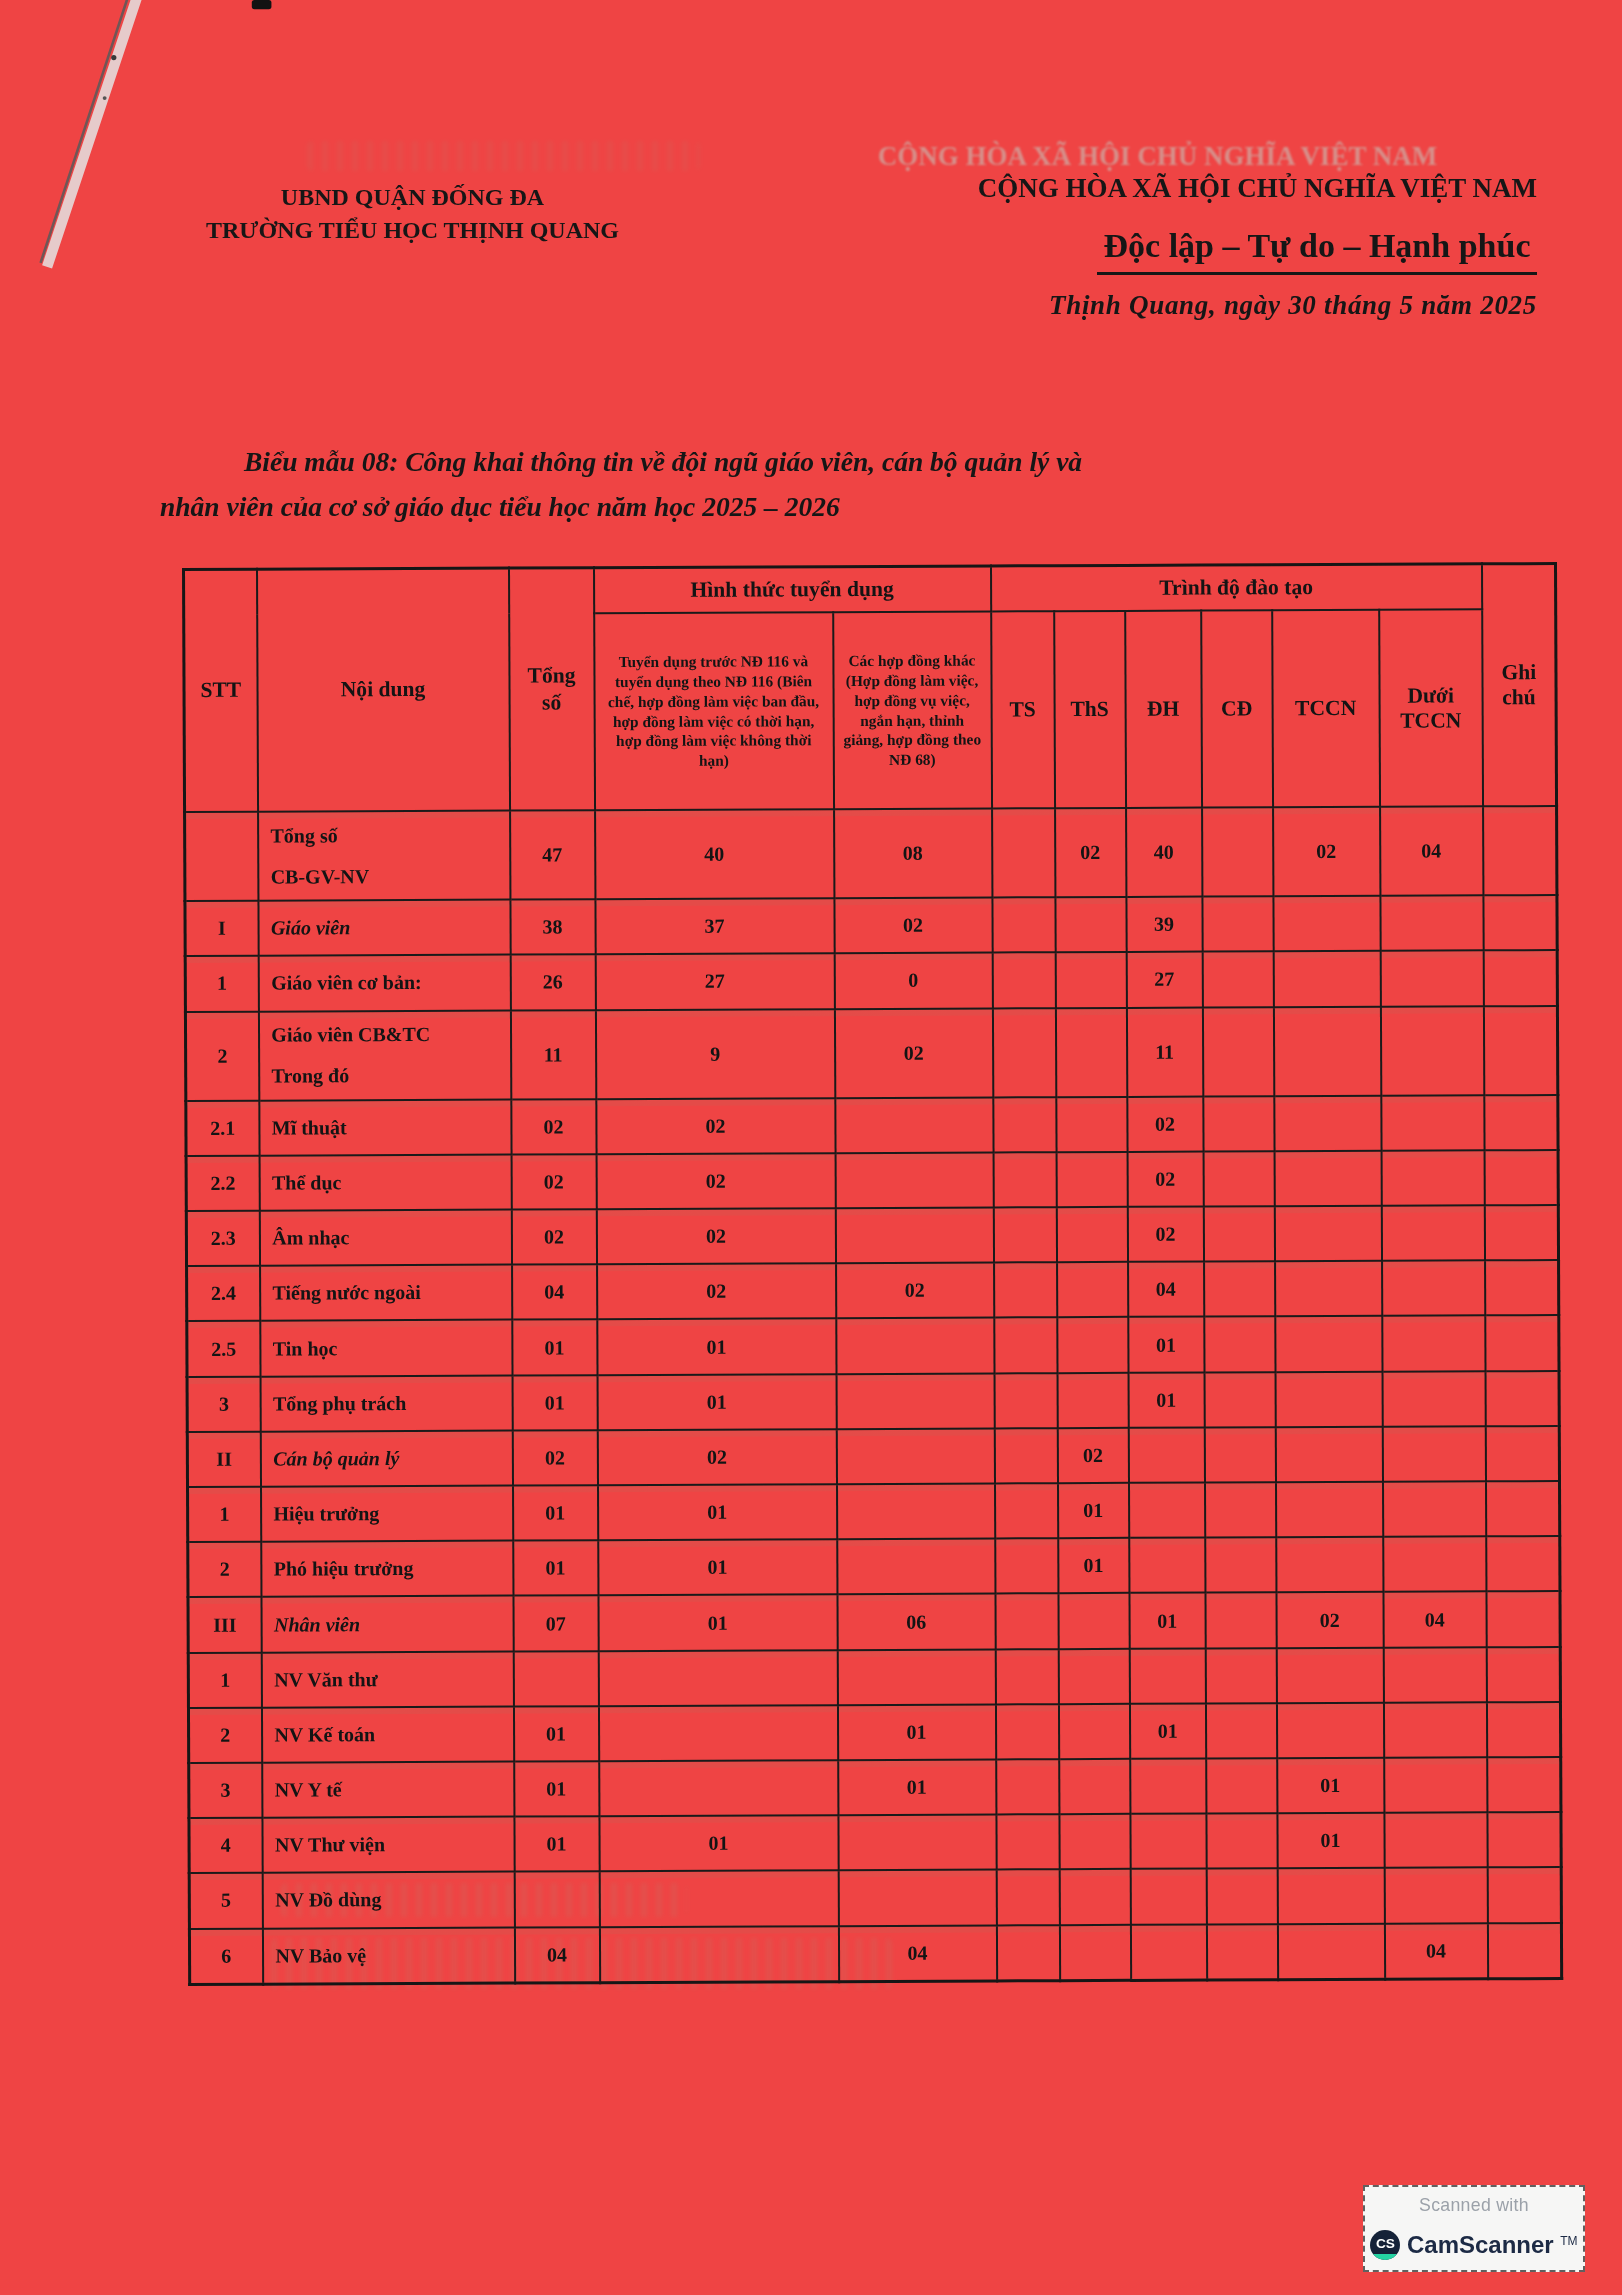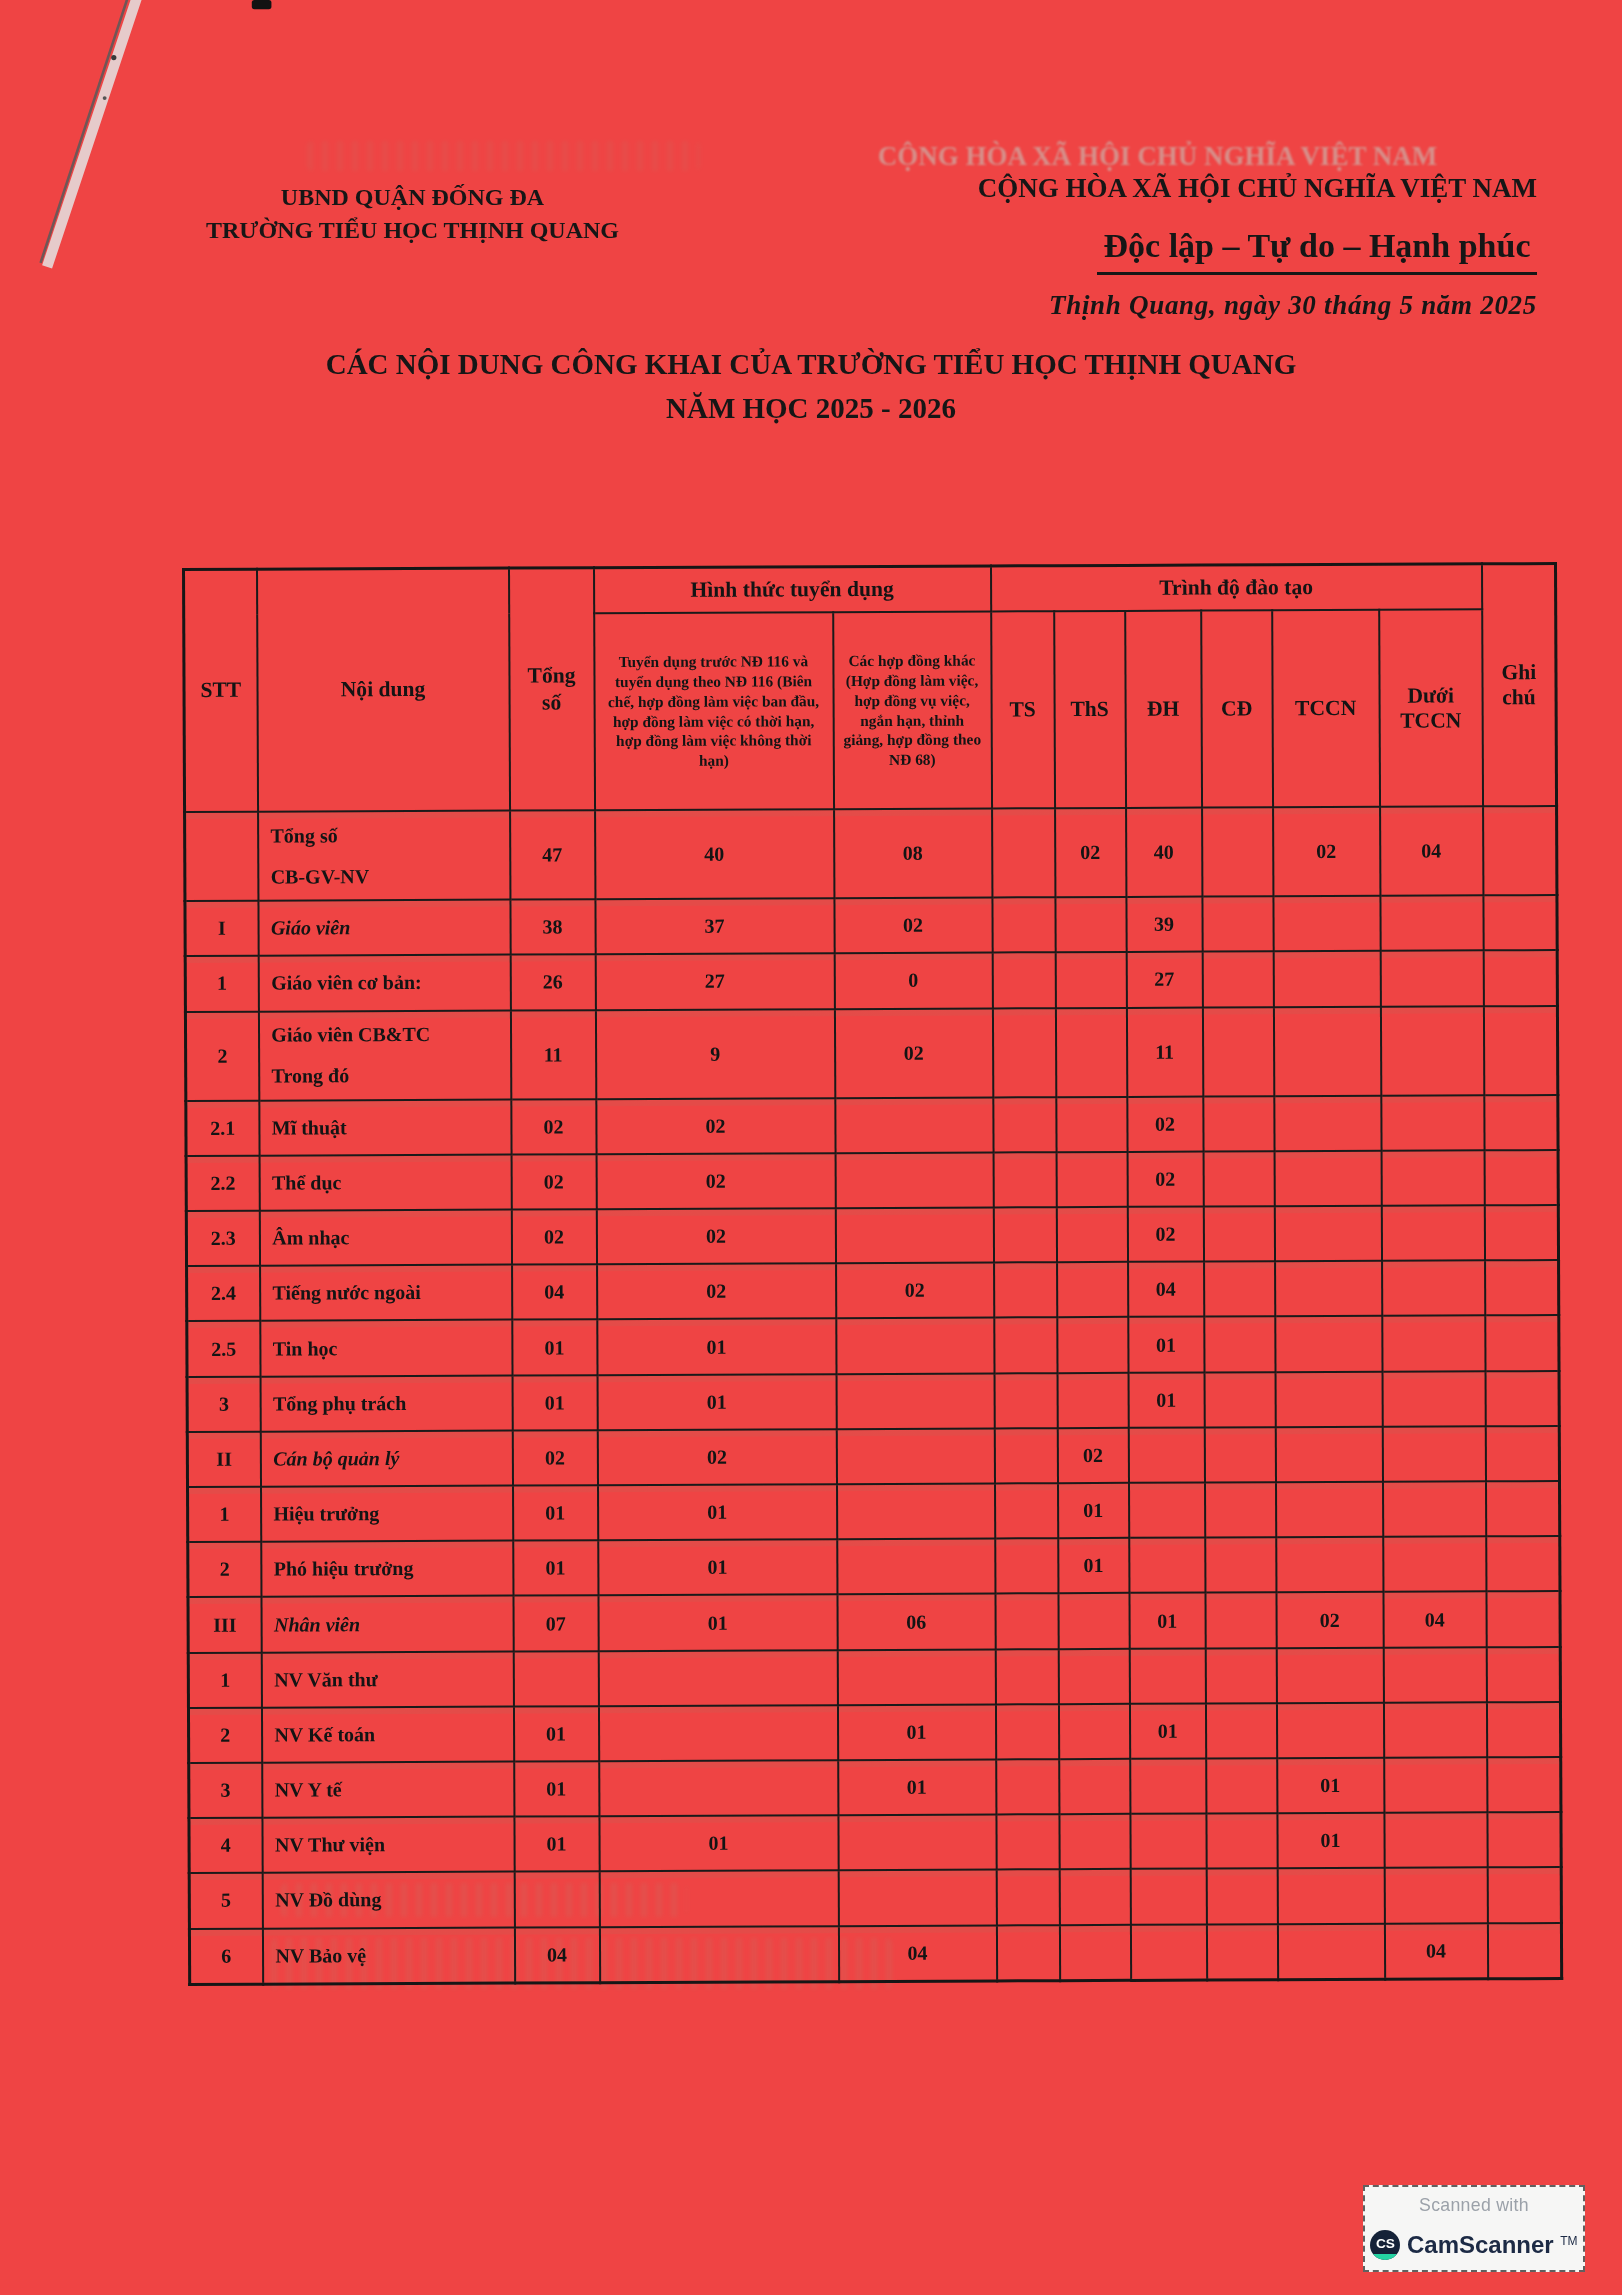--- a/index.html
+++ b/index.html
@@ -129,23 +129,23 @@
   <div class="org-block">
     <div>UBND QUẬN ĐỐNG ĐA</div>
     <div>TRƯỜNG TIỂU HỌC THỊNH QUANG</div>
   </div>
   <div class="rep-block">
     <div class="republic">CỘNG HÒA XÃ HỘI CHỦ NGHĨA VIỆT NAM</div><br>
     <div class="motto">Độc lập – Tự do – Hạnh phúc</div>
     <div class="dateline">Thịnh Quang, ngày 30 tháng 5 năm 2025</div>
   </div>
 
-  <div class="doc-title">
-    <div>CÁC NỘI DUNG CÔNG KHAI CỦA TRƯỜNG TIỂU HỌC THỊNH QUANG</div>
-    <div>NĂM HỌC 2025 - 2026</div>
+  <div class="doc-subtitle">
+    <div>Biểu mẫu 08: Công khai thông tin về đội ngũ giáo viên, cán bộ quản lý và</div>
+    <div style="text-indent:0;">nhân viên của cơ sở giáo dục tiểu học năm học 2025 – 2026</div>
   </div>
 
   <div class="table-wrap">
     <table class="main">
       <colgroup>
         <col style="width:73px">
           <col style="width:252px">
           <col style="width:85px">
         <col style="width:239px">
           <col style="width:158px">

